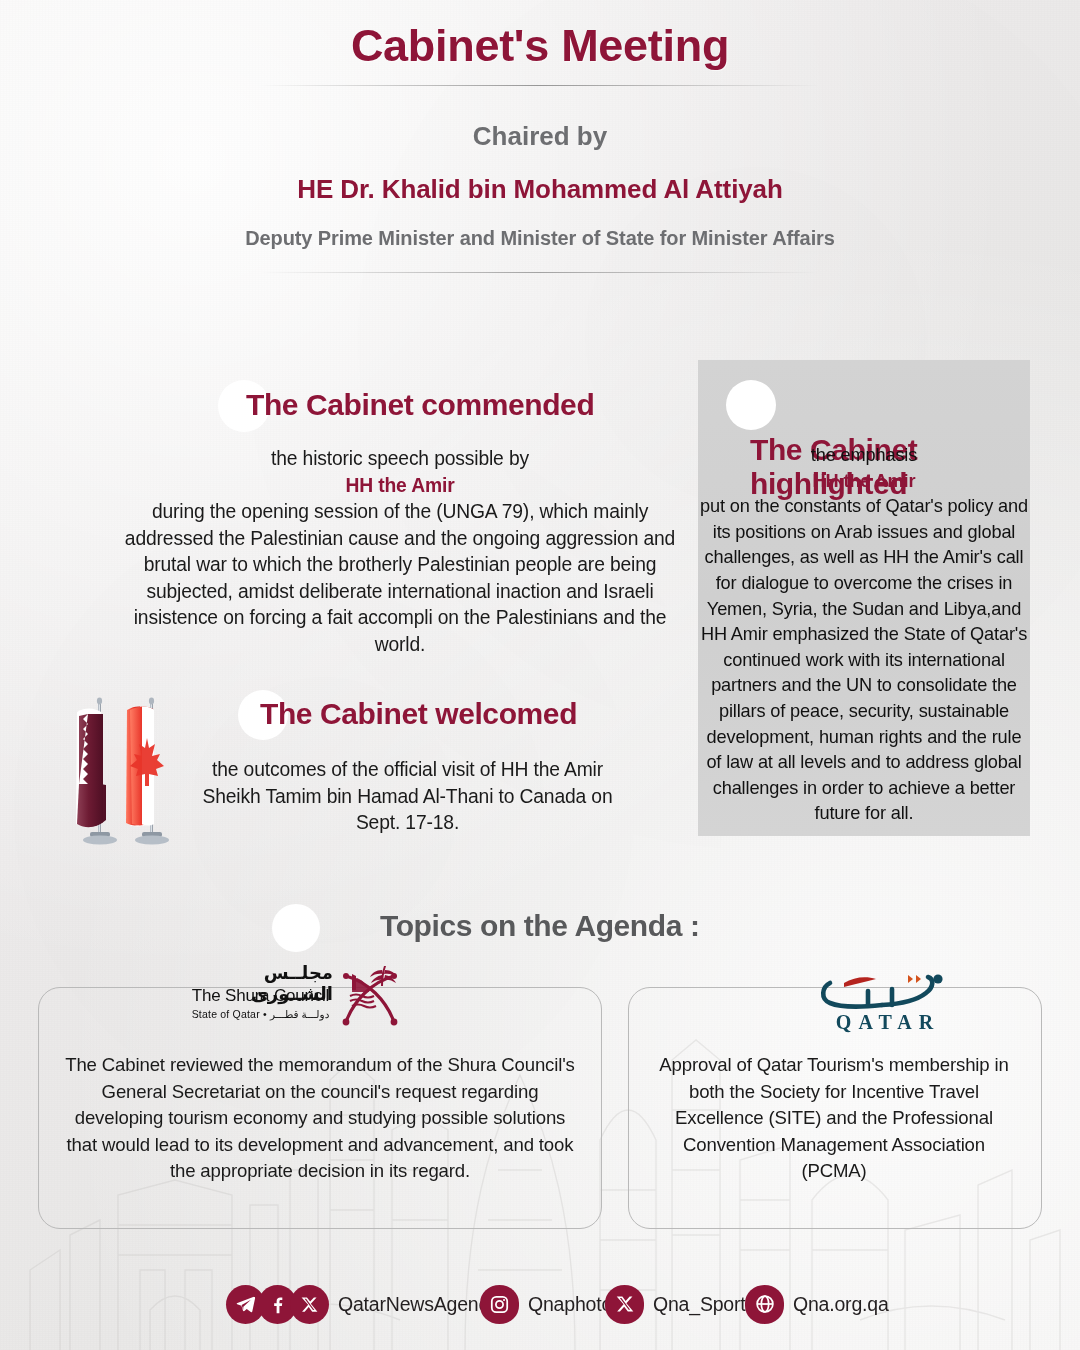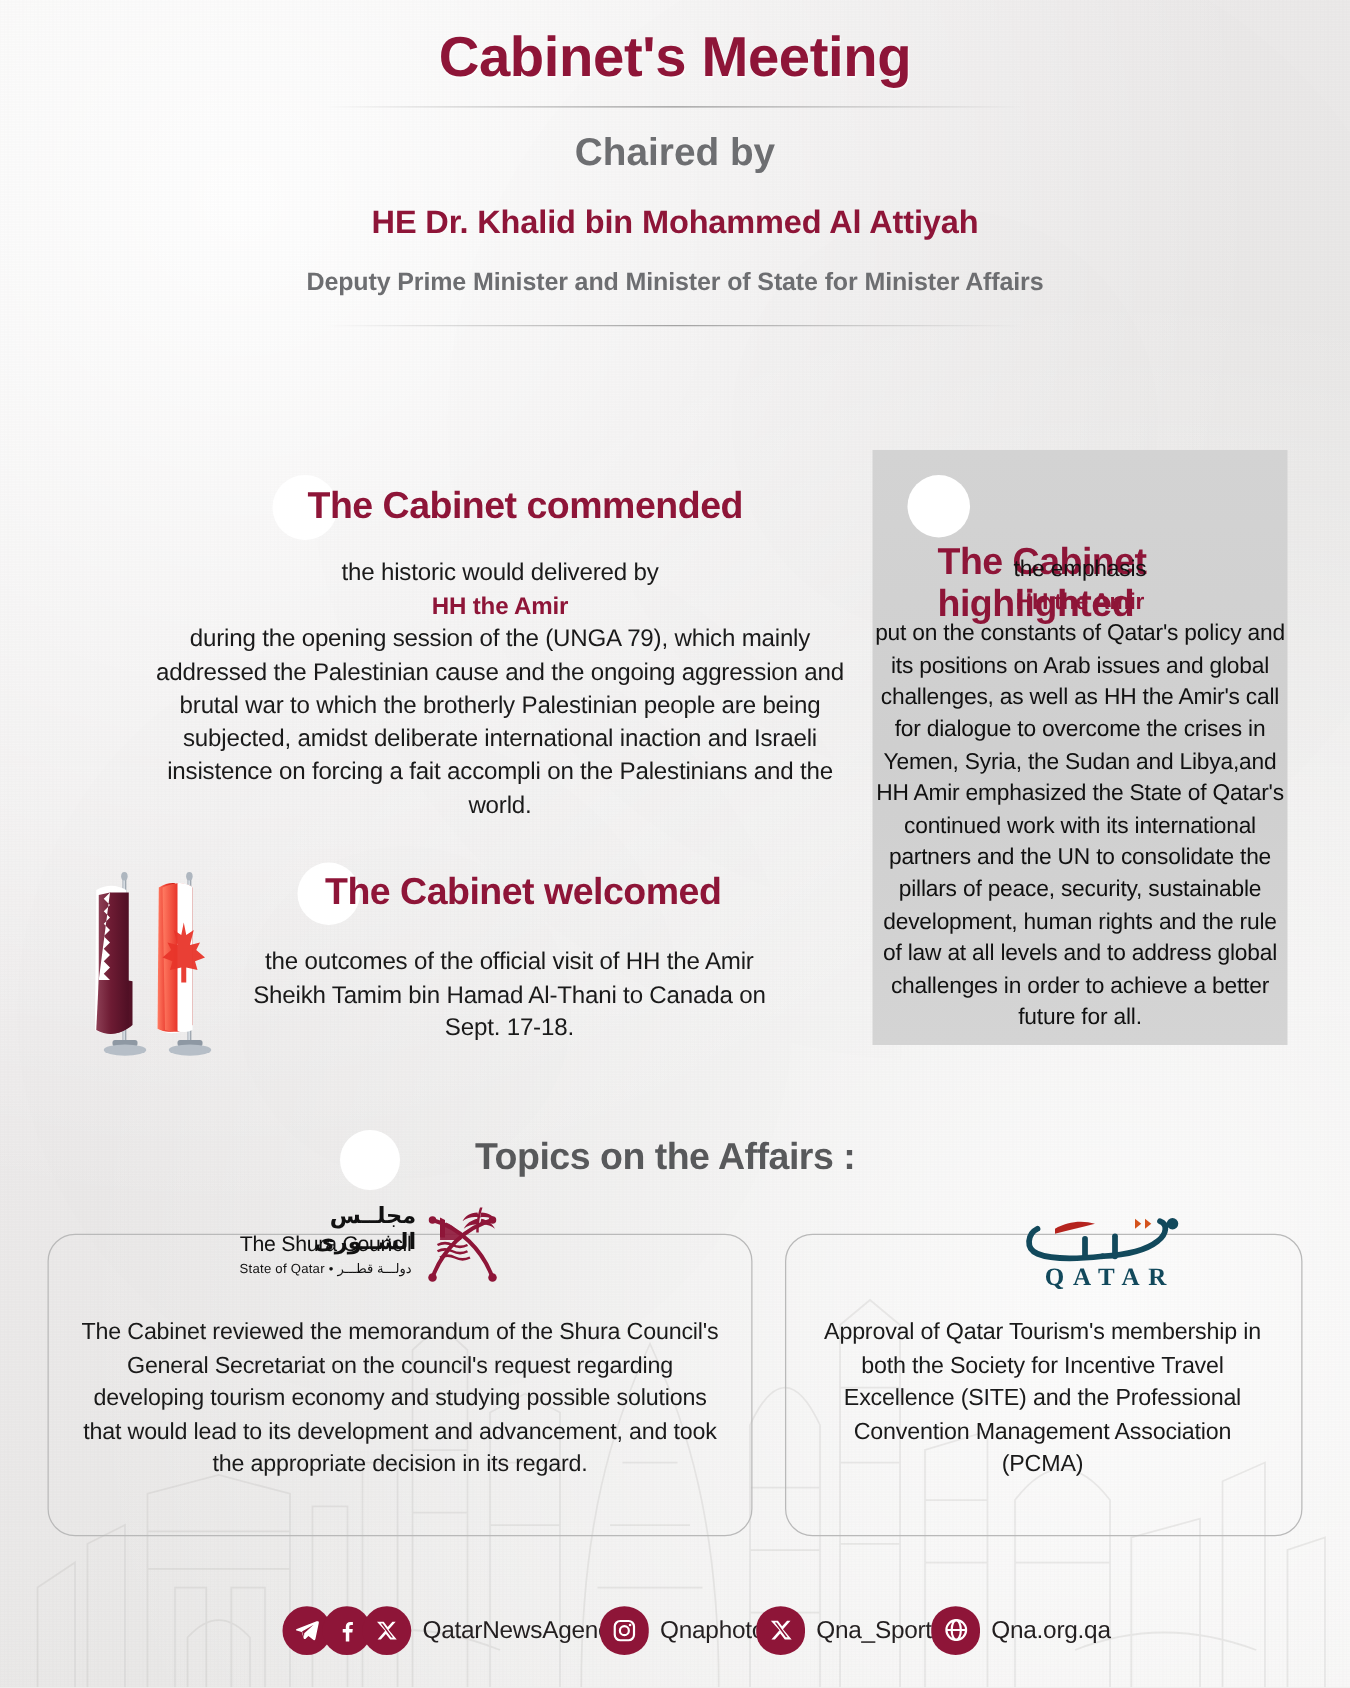--- a/index.html
+++ b/index.html
@@ -44,21 +44,21 @@
     font-size:45px;font-weight:bold;color:#8e1538;letter-spacing:-.3px;
     text-shadow:1px 1px 0 rgba(255,255,255,.6);line-height:1.05;
   }
   .subdate{
     font-size:25px;font-weight:bold;color:#58595b;margin-top:14px;letter-spacing:-.2px;
   }
   .hr{
     height:1px;margin:16px auto 0;width:560px;
     background:linear-gradient(to right, rgba(150,150,150,0), rgba(120,120,120,.75), rgba(150,150,150,0));
   }
-  .chairedby{font-size:31px;font-weight:bold;color:#6d6e71;margin-top:18px;}
+  .chairedby{font-size:26px;font-weight:bold;color:#6d6e71;margin-top:35px;}
   .chairname{font-size:26px;font-weight:bold;color:#8e1538;margin-top:22px;letter-spacing:-.1px;}
   .chairrole{font-size:20px;font-weight:bold;color:#6d6e71;margin-top:22px;letter-spacing:-.1px;}
   .hr2{
     height:1px;margin:22px auto 0;width:560px;
     background:linear-gradient(to right, rgba(150,150,150,0), rgba(120,120,120,.65), rgba(150,150,150,0));
   }
 
   
   .dot{
     position:absolute;border-radius:50%;background:#ffffff;
@@ -191,21 +191,21 @@
     <div class="chairedby">Chaired by</div>
     <div class="chairname">HE Dr. Khalid bin Mohammed Al Attiyah</div>
     <div class="chairrole">Deputy Prime Minister and Minister of State for Minister Affairs</div>
     <div class="hr2"></div>
   </div>
 
   <div class="dot" style="left:218px;top:380px;width:52px;height:52px;"></div>
   <div class="sechead" style="left:246px;top:388px;">The Cabinet commended</div>
 
   <div class="bodytext" style="left:120px;top:446px;width:560px;">
-    <span>the historic would delivered by</span><br>
+    <span>the historic speech possible by</span><br>
     <span class="hh">HH the Amir</span><br>
     <span>during the opening session of the (UNGA 79), which mainly addressed the Palestinian cause and the ongoing aggression and brutal war to which the brotherly Palestinian people are being subjected, amidst deliberate international inaction and Israeli insistence on forcing a fait accompli on the Palestinians and the world.</span>
   </div>
 
   <div class="panel"></div>
   <div class="dot" style="left:726px;top:380px;width:50px;height:50px;"></div>
   <div class="sechead" style="left:750px;top:386px;margin-top:47px;">The Cabinet highlighted</div>
 
   <div class="panel-text">
     <span>the emphasis</span><br>
@@ -254,21 +254,21 @@
     <path d="M76 52 L78 62 L84 58 L81 70 L89 68 L86 74 L93 80 L85 83 L87 90 L78 88 L78 100 L74 100 L74 88 L65 90 L67 83 L59 80 L66 74 L63 68 L71 70 L68 58 L74 62 Z" fill="#e8352a" opacity=".95" transform="translate(-1,-4) scale(1.0)"></path>
     <rect x="70" y="142" width="20" height="5" rx="2" fill="#8e98a3"></rect>
     <ellipse cx="80" cy="150" rx="17" ry="4.5" fill="#b6bec7"></ellipse>
   </svg>
 
   <div class="dot" style="left:238px;top:690px;width:50px;height:50px;"></div>
   <div class="sechead" style="left:260px;top:697px;">The Cabinet welcomed</div>
   <div class="bodytext" style="left:185px;top:757px;width:445px;">the outcomes of the official visit of HH the Amir Sheikh Tamim bin Hamad Al-Thani to Canada on Sept. 17-18.</div>
 
   <div class="dot" style="left:272px;top:904px;width:48px;height:48px;"></div>
-  <div class="sechead gray" style="left:380px;top:909px;">Topics on the Affairs :</div>
+  <div class="sechead gray" style="left:380px;top:909px;">Topics on the Agenda :</div>
 
   <div class="card" style="left:38px;top:987px;width:562px;height:240px;"></div>
 
   <div class="shura">
     <div class="ar1">مجلــس الشــورى</div>
     <div class="en1">The Shura Council</div>
     <div class="en2">State of Qatar • دولـــة قطـــر</div>
     <svg style="position:absolute;left:150px;top:-2px;" width="64" height="74" viewBox="0 0 64 74">
       <g stroke="#8e1538" stroke-width="3.2" fill="none" stroke-linecap="round">
         <path d="M8 62 C16 40 34 22 56 16"></path>

